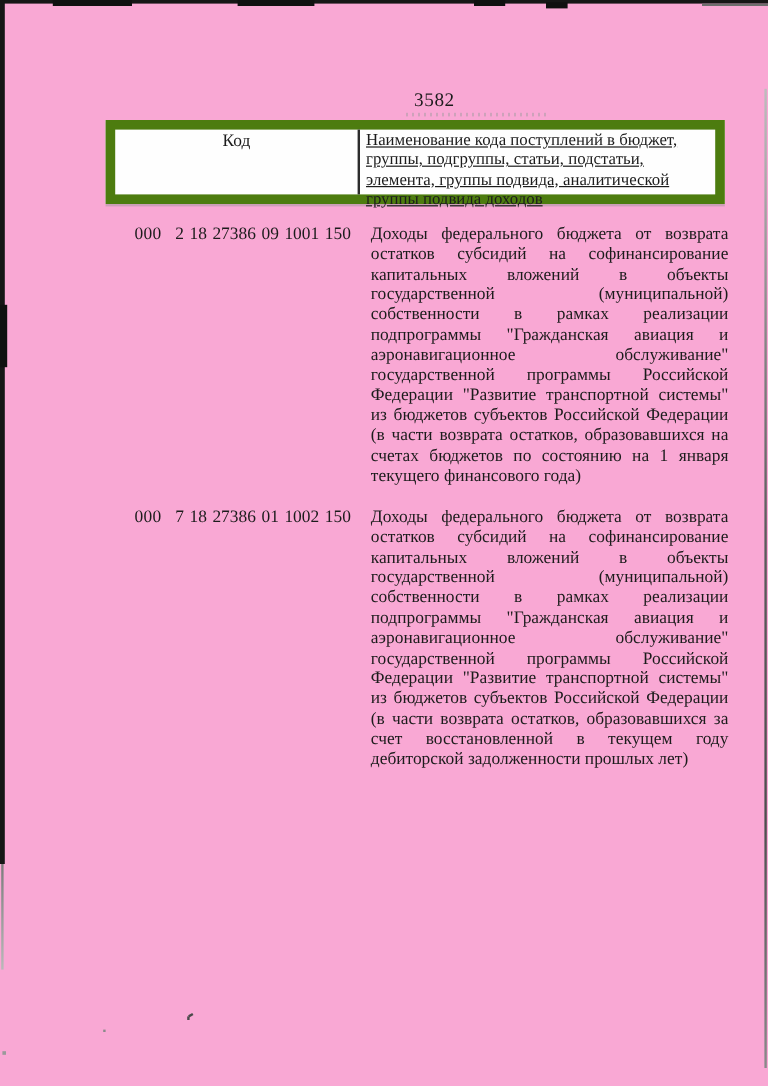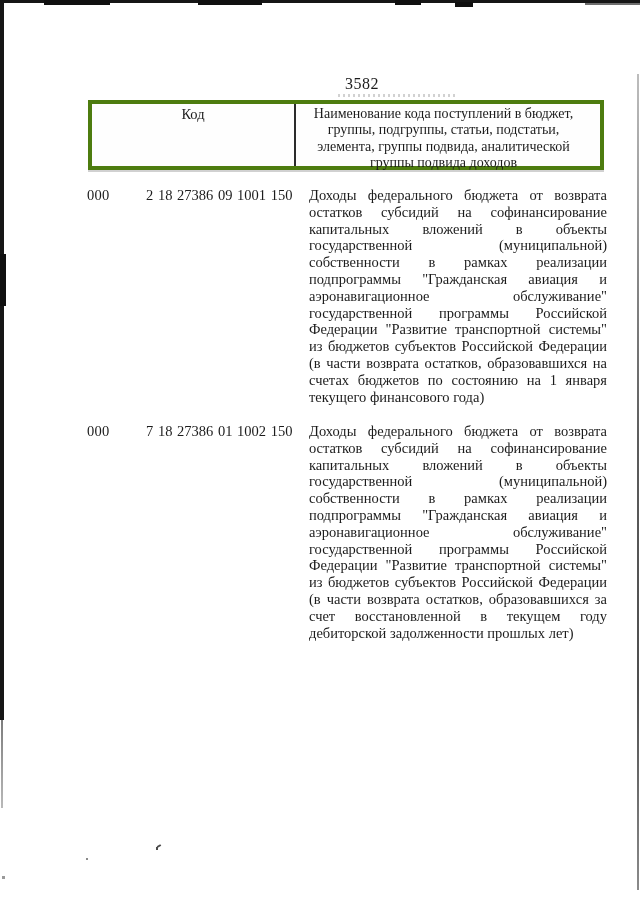--- a/index.html
+++ b/index.html
@@ -1,20 +1,20 @@
 <!DOCTYPE html>
 <html><head>
 <meta charset="utf-8">
 <style>
   html, body { margin: 0; padding: 0; background: #e8e8e8; }
   .page {
     position: relative;
     width: 640px;
     height: 905px;
-    background: #ffffff;
+    background: #f9a8d4;
     font-family: "Liberation Serif", serif;
     color: #1c1c1c;
     overflow: hidden;
     margin: 0 auto;
   }
 
   
   .frame-top   { position: absolute; top: 0; left: 0; width: 640px; height: 3px; background: #161616; }
   .frame-top-seg { position: absolute; background: #101010; }
   .seg-a { top: 0; left: 44px;  width: 66px; height: 5px; }
@@ -39,41 +39,41 @@
   .smudge {
     position: absolute; top: 94px; left: 338px; width: 118px; height: 3px;
     background: repeating-linear-gradient(90deg, #9a9a9a 0 2px, transparent 2px 5px);
     opacity: 0.45;
   }
 
   
   .header-table {
     position: absolute; left: 88px; top: 100px; width: 516px; height: 70px;
     display: flex; box-sizing: border-box;
-    border: 4px solid #4d7c0f;
+    border: 8px solid #4d7c0f;
     box-shadow: 0 2px 0 rgba(140,140,140,0.4);
     background: #fefefe;
   }
   .cell-code {
     width: 204px; box-sizing: border-box;
     border-right: 2px solid #2c2c2c;
     text-align: center; padding-top: 2px;
     font-size: 14.5px;
   }
   .cell-name {
-    flex: 1; text-align: center;
+    flex: 1; text-align: left;
     padding: 2px 14px 0 5px;
-    font-size: 14px; line-height: 16.4px;
+    font-size: 14px; line-height: 16.4px; text-decoration: underline;
   }
 
   
   .entry { position: absolute; left: 0; width: 640px; font-size: 14.5px; line-height: 16.8px; }
   .entry-1 { top: 187px; }
   .entry-2 { top: 423px; }
-  .admin-code  { position: absolute; left: 87px; top: 0; letter-spacing: 0.3px; }
+  .admin-code  { position: absolute; left: 112px; top: 0; letter-spacing: 0.3px; }
   .budget-code { position: absolute; left: 146px; top: 0; white-space: pre; word-spacing: 1px; }
   .income-name {
     position: absolute; left: 309px; top: 0; width: 298px;
     text-align: justify;
   }
 
   
   .artifact { position: absolute; background: #4a4a4a; }
   .art-1 { top: 845px; left: 157px; width: 4px; height: 2px; transform: rotate(-30deg); }
   .art-1b{ top: 847px; left: 156px; width: 2px; height: 3px; }

